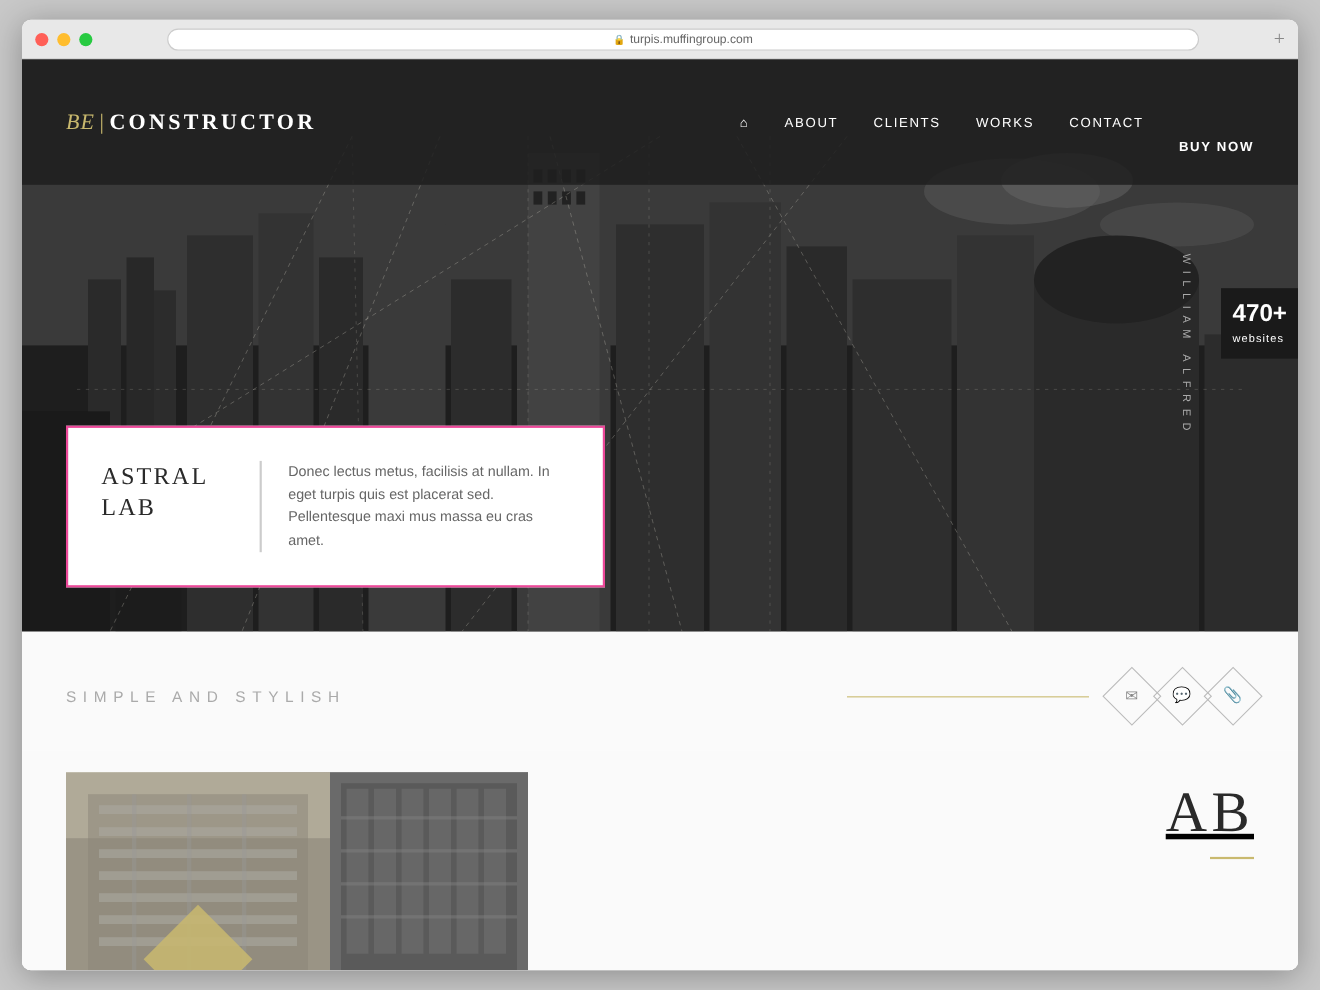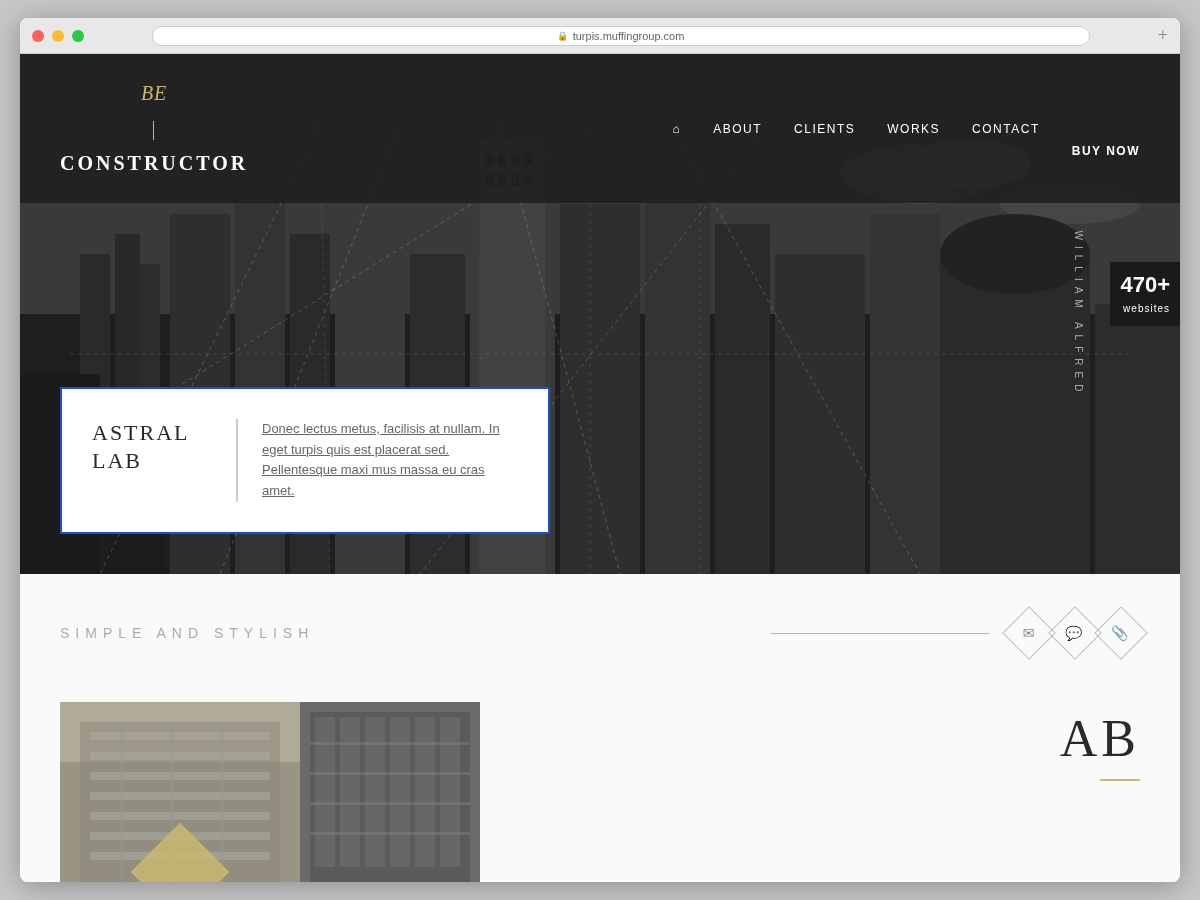--- a/index.html
+++ b/index.html
@@ -95,22 +95,21 @@
       background: rgba(30,30,30,0.85);
     }
     .nav-logo {
       color: #c9b96e;
       font-family: 'Georgia', serif;
       font-size: 20px;
       letter-spacing: 1px;
       font-weight: normal;
       display: flex;
       align-items: center;
-      gap: 12px;
-      flex-direction: column;
+      gap: 0;
     }
     .nav-logo-be {
       color: #c9b96e;
       font-style: italic;
       font-weight: normal;
     }
     .nav-logo-sep {
       color: #c9b96e;
       margin: 0 4px;
     }
@@ -155,21 +154,21 @@
     }
 
     
     .badge-470 {
       position: absolute;
       right: 0;
       top: 40%;
       background: #1a1a1a;
       color: #fff;
       padding: 10px 10px;
-      text-align: right;
+      text-align: left;
       z-index: 20;
     }
     .badge-470-number {
       font-size: 22px;
       font-weight: bold;
       font-family: Arial, sans-serif;
       display: block;
     }
     .badge-470-text {
       font-size: 10px;
@@ -181,21 +180,21 @@
     .hero-card {
       position: absolute;
       bottom: 40px;
       left: 40px;
       background: #fff;
       width: 490px;
       padding: 30px 30px;
       display: flex;
       align-items: flex-start;
       gap: 24px;
-      border: 2px solid #1d4ed8;
+      border: 2px solid #ec4899;
     }
     .hero-card-title {
       font-family: 'Georgia', serif;
       font-size: 22px;
       font-weight: normal;
       letter-spacing: 2px;
       text-transform: uppercase;
       color: #2a2a2a;
       line-height: 1.3;
       min-width: 120px;
@@ -204,21 +203,20 @@
       width: 2px;
       background: #ccc;
       align-self: stretch;
       flex-shrink: 0;
     }
     .hero-card-text {
       font-family: Arial, sans-serif;
       font-size: 13px;
       color: #666;
       line-height: 1.6;
-      text-decoration: underline;
     }
 
     
     .section-tagline {
       padding: 40px 40px 30px;
       background: #fafafa;
       display: flex;
       align-items: center;
       justify-content: space-between;
     }
@@ -258,20 +256,21 @@
       font-size: 14px;
       color: #888;
     }
 
     
     .bottom-section {
       display: flex;
       background: #fafafa;
       padding: 20px 40px 0;
       gap: 40px;
+      text-decoration: underline;
     }
     .bottom-images {
       display: flex;
       gap: 0;
       width: 420px;
       flex-shrink: 0;
     }
     .bottom-img-1 {
       width: 240px;
       height: 180px;

